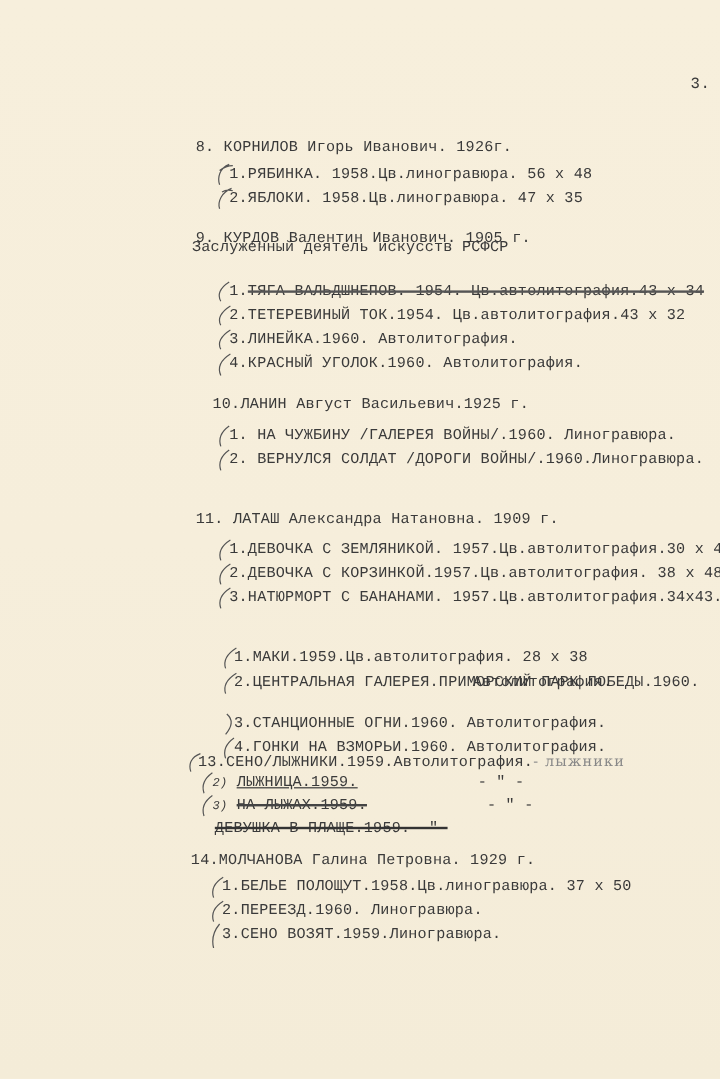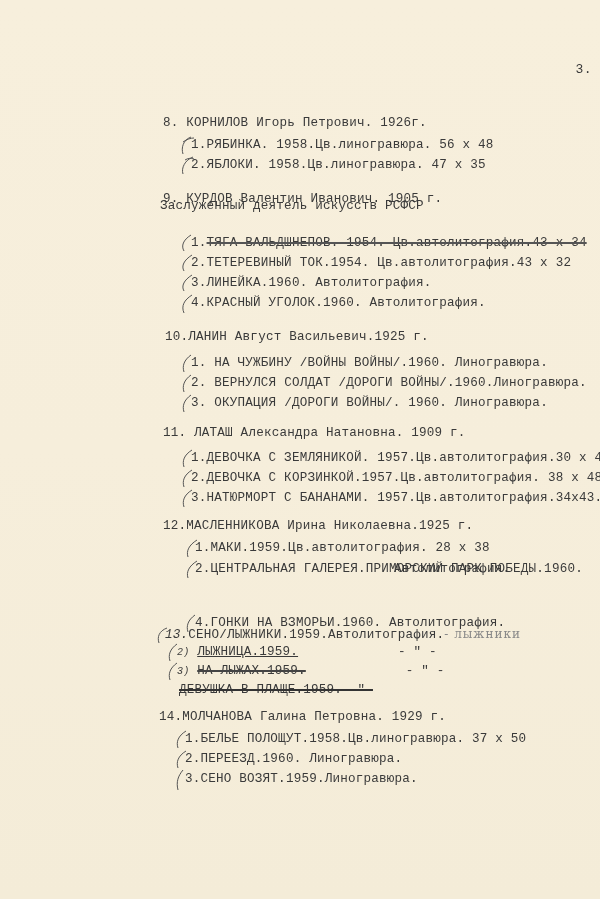--- a/index.html
+++ b/index.html
@@ -38,21 +38,21 @@
   }
 </style>
 </head>
 <body>
 
 <div class="page">
 
   <div class="page-number">3.</div>
 
   <div class="line entry-head" style="top:104px;">
-    <span>8.</span> <span>КОРНИЛОВ Игорь Петрович. 1926г.</span>
+    <span>8.</span> <span>КОРНИЛОВ Игорь Иванович. 1926г.</span>
   </div>
   <div class="line item" style="top:126px;">
     <span class="num"><span class="tick"><svg viewBox="0 0 18 22">
             <path d="M12 3 C4 6,2 14,4 20 M4 8 C8 5,12 4,15 4" stroke="#555" stroke-width="1" fill="none"></path>
           </svg></span><span>1.</span></span><span>РЯБИНКА. 1958.Цв.линогравюра. 56 х 48</span>
   </div>
   <div class="line item" style="top:146px;">
     <span class="num"><span class="tick"><svg viewBox="0 0 18 22">
             <path d="M14 3 C6 6,2 14,4 20 M6 6 C9 4,12 4,15 5" stroke="#555" stroke-width="1" fill="none"></path>
           </svg></span><span>2.</span></span><span>ЯБЛОКИ. 1958.Цв.линогравюра. 47 х 35</span>
@@ -76,37 +76,32 @@
     <span class="num"><span class="tick"><svg viewBox="0 0 18 22">
             <path d="M13 3 C5 8,2 14,5 19" stroke="#555" stroke-width="1" fill="none"></path>
           </svg></span><span>3.</span></span><span>ЛИНЕЙКА.1960. Автолитография.</span>
   </div>
   <div class="line item" style="top:284px;">
     <span class="num"><span class="tick"><svg viewBox="0 0 18 22">
             <path d="M13 3 C5 8,2 14,5 21" stroke="#555" stroke-width="1" fill="none"></path>
           </svg></span><span>4.</span></span><span>КРАСНЫЙ УГОЛОК.1960. Автолитография.</span>
   </div>
 
-  <div class="line entry-head" style="top:318px;left:134px;text-align:center;">
+  <div class="line entry-head" style="top:318px;left:146px;text-align:center;">
     <span>10.</span><span>ЛАНИН Август Васильевич.1925 г.</span>
   </div>
   <div class="line item" style="top:344px;">
     <span class="num"><span class="tick"><svg viewBox="0 0 18 22">
             <path d="M12 3 C5 8,3 14,5 20" stroke="#555" stroke-width="1" fill="none"></path>
-          </svg></span><span>1.</span></span> <span>НА ЧУЖБИНУ /ВОЙНЫ ВОЙНЫ/.1960. Линогравюра.</span>
+          </svg></span><span>1.</span></span> <span>НА ЧУЖБИНУ /ГАЛЕРЕЯ ВОЙНЫ/.1960. Линогравюра.</span>
   </div>
   <div class="line item" style="top:364px;">
     <span class="num"><span class="tick"><svg viewBox="0 0 18 22">
             <path d="M12 3 C5 8,3 14,5 20" stroke="#555" stroke-width="1" fill="none"></path>
           </svg></span><span>2.</span></span> <span>ВЕРНУЛСЯ СОЛДАТ /ДОРОГИ ВОЙНЫ/.1960.Линогравюра.</span>
-  </div>
-  <div class="line item" style="top:384px;">
-    <span class="num"><span class="tick"><svg viewBox="0 0 18 22">
-            <path d="M12 3 C5 8,3 14,5 20" stroke="#555" stroke-width="1" fill="none"></path>
-          </svg></span><span>3.</span></span> <span>ОКУПАЦИЯ /ДОРОГИ ВОЙНЫ/. 1960. Линогравюра.</span>
   </div>
 
   <div class="line entry-head" style="top:414px;left:132px;">
     <span>11.</span> <span>ЛАТАШ Александра Натановна. 1909 г.</span>
   </div>
   <div class="line item" style="top:439px;">
     <span class="num"><span class="tick"><svg viewBox="0 0 18 22">
             <path d="M13 3 C5 8,3 14,5 20" stroke="#555" stroke-width="1" fill="none"></path>
           </svg></span><span>1.</span></span><span>ДЕВОЧКА С ЗЕМЛЯНИКОЙ. 1957.Цв.автолитография.30 х 43</span>
   </div>
@@ -114,42 +109,44 @@
     <span class="num"><span class="tick"><svg viewBox="0 0 18 22">
             <path d="M13 3 C5 8,3 14,5 20" stroke="#555" stroke-width="1" fill="none"></path>
           </svg></span><span>2.</span></span><span>ДЕВОЧКА С КОРЗИНКОЙ.1957.Цв.автолитография. 38 х 48</span>
   </div>
   <div class="line item" style="top:479px;">
     <span class="num"><span class="tick"><svg viewBox="0 0 18 22">
             <path d="M13 3 C5 8,3 14,5 20" stroke="#555" stroke-width="1" fill="none"></path>
           </svg></span><span>3.</span></span><span>НАТЮРМОРТ С БАНАНАМИ. 1957.Цв.автолитография.34х43.</span>
   </div>
 
-  <div class="line entry-head" style="top:507px;left:132px;">
-    <span>12.</span><span>МАСЛЕННИКОВА Ирина Николаевна.1925 г.</span>
-  </div>
   <div class="line item" style="top:529px;left:164px;">
     <span class="num"><span class="tick"><svg viewBox="0 0 18 22">
             <path d="M14 3 C6 8,3 14,5 20" stroke="#555" stroke-width="1" fill="none"></path>
           </svg></span><span>1.</span></span><span>МАКИ.1959.Цв.автолитография. 28 х 38</span>
   </div>
   <div class="line item" style="top:550px;left:164px;">
     <span class="num"><span class="tick"><svg viewBox="0 0 18 22">
             <path d="M14 3 C6 8,3 14,5 20" stroke="#555" stroke-width="1" fill="none"></path>
           </svg></span><span>2.</span></span><span>ЦЕНТРАЛЬНАЯ ГАЛЕРЕЯ.ПРИМОРСКИЙ ПАРК ПОБЕДЫ.1960.</span>
   </div>
   <div class="line" style="top:563px;left:394px;">Автолитография.</div>
+  <div class="line item" style="top:584px;left:164px;">
+    <span class="num"><span class="tick"><svg viewBox="0 0 18 22">
+            <path d="M6 3 C12 8,10 14,5 20" stroke="#555" stroke-width="1" fill="none"></path>
+          </svg></span><span>3.</span></span><span>СТАНЦИОННЫЕ ОГНИ.1960. Автолитография.</span>
+  </div>
   <div class="line item" style="top:604px;left:164px;">
     <span class="num"><span class="tick"><svg viewBox="0 0 18 22">
             <path d="M12 3 C5 8,3 14,5 20" stroke="#555" stroke-width="1" fill="none"></path>
           </svg></span><span>4.</span></span><span>ГОНКИ НА ВЗМОРЬИ.1960. Автолитография.</span>
   </div>
 
   <div class="line entry-head" style="top:615px;left:134px;">
-    <span class="num" style="position:relative;font-style:italic;"><span class="tick"><svg viewBox="0 0 18 22">
+    <span class="num" style="position:relative;"><span class="tick"><svg viewBox="0 0 18 22">
             <path d="M14 5 C6 8,4 14,6 20" stroke="#555" stroke-width="1" fill="none"></path>
           </svg></span><span>13.</span></span><span>СЕНО/ЛЫЖНИКИ.1959.Автолитография.</span><span class="handnote">- лыжники</span>
   </div>
   <div class="line item" style="top:633px;left:146px;">
     <span class="num"><span class="tick"><svg viewBox="0 0 18 22">
             <path d="M12 3 C5 8,3 14,5 20" stroke="#555" stroke-width="1" fill="none"></path>
           </svg></span><span style="font-size:10px;font-style:italic;">2)</span></span> <span class="struck" style="text-decoration-color:#444;text-decoration:underline;">ЛЫЖНИЦА.1959.</span><span style="display:inline-block;width:100px;"></span><span>- " -</span>
   </div>
   <div class="line item" style="top:652px;left:146px;">
     <span class="num"><span class="tick"><svg viewBox="0 0 18 22">

